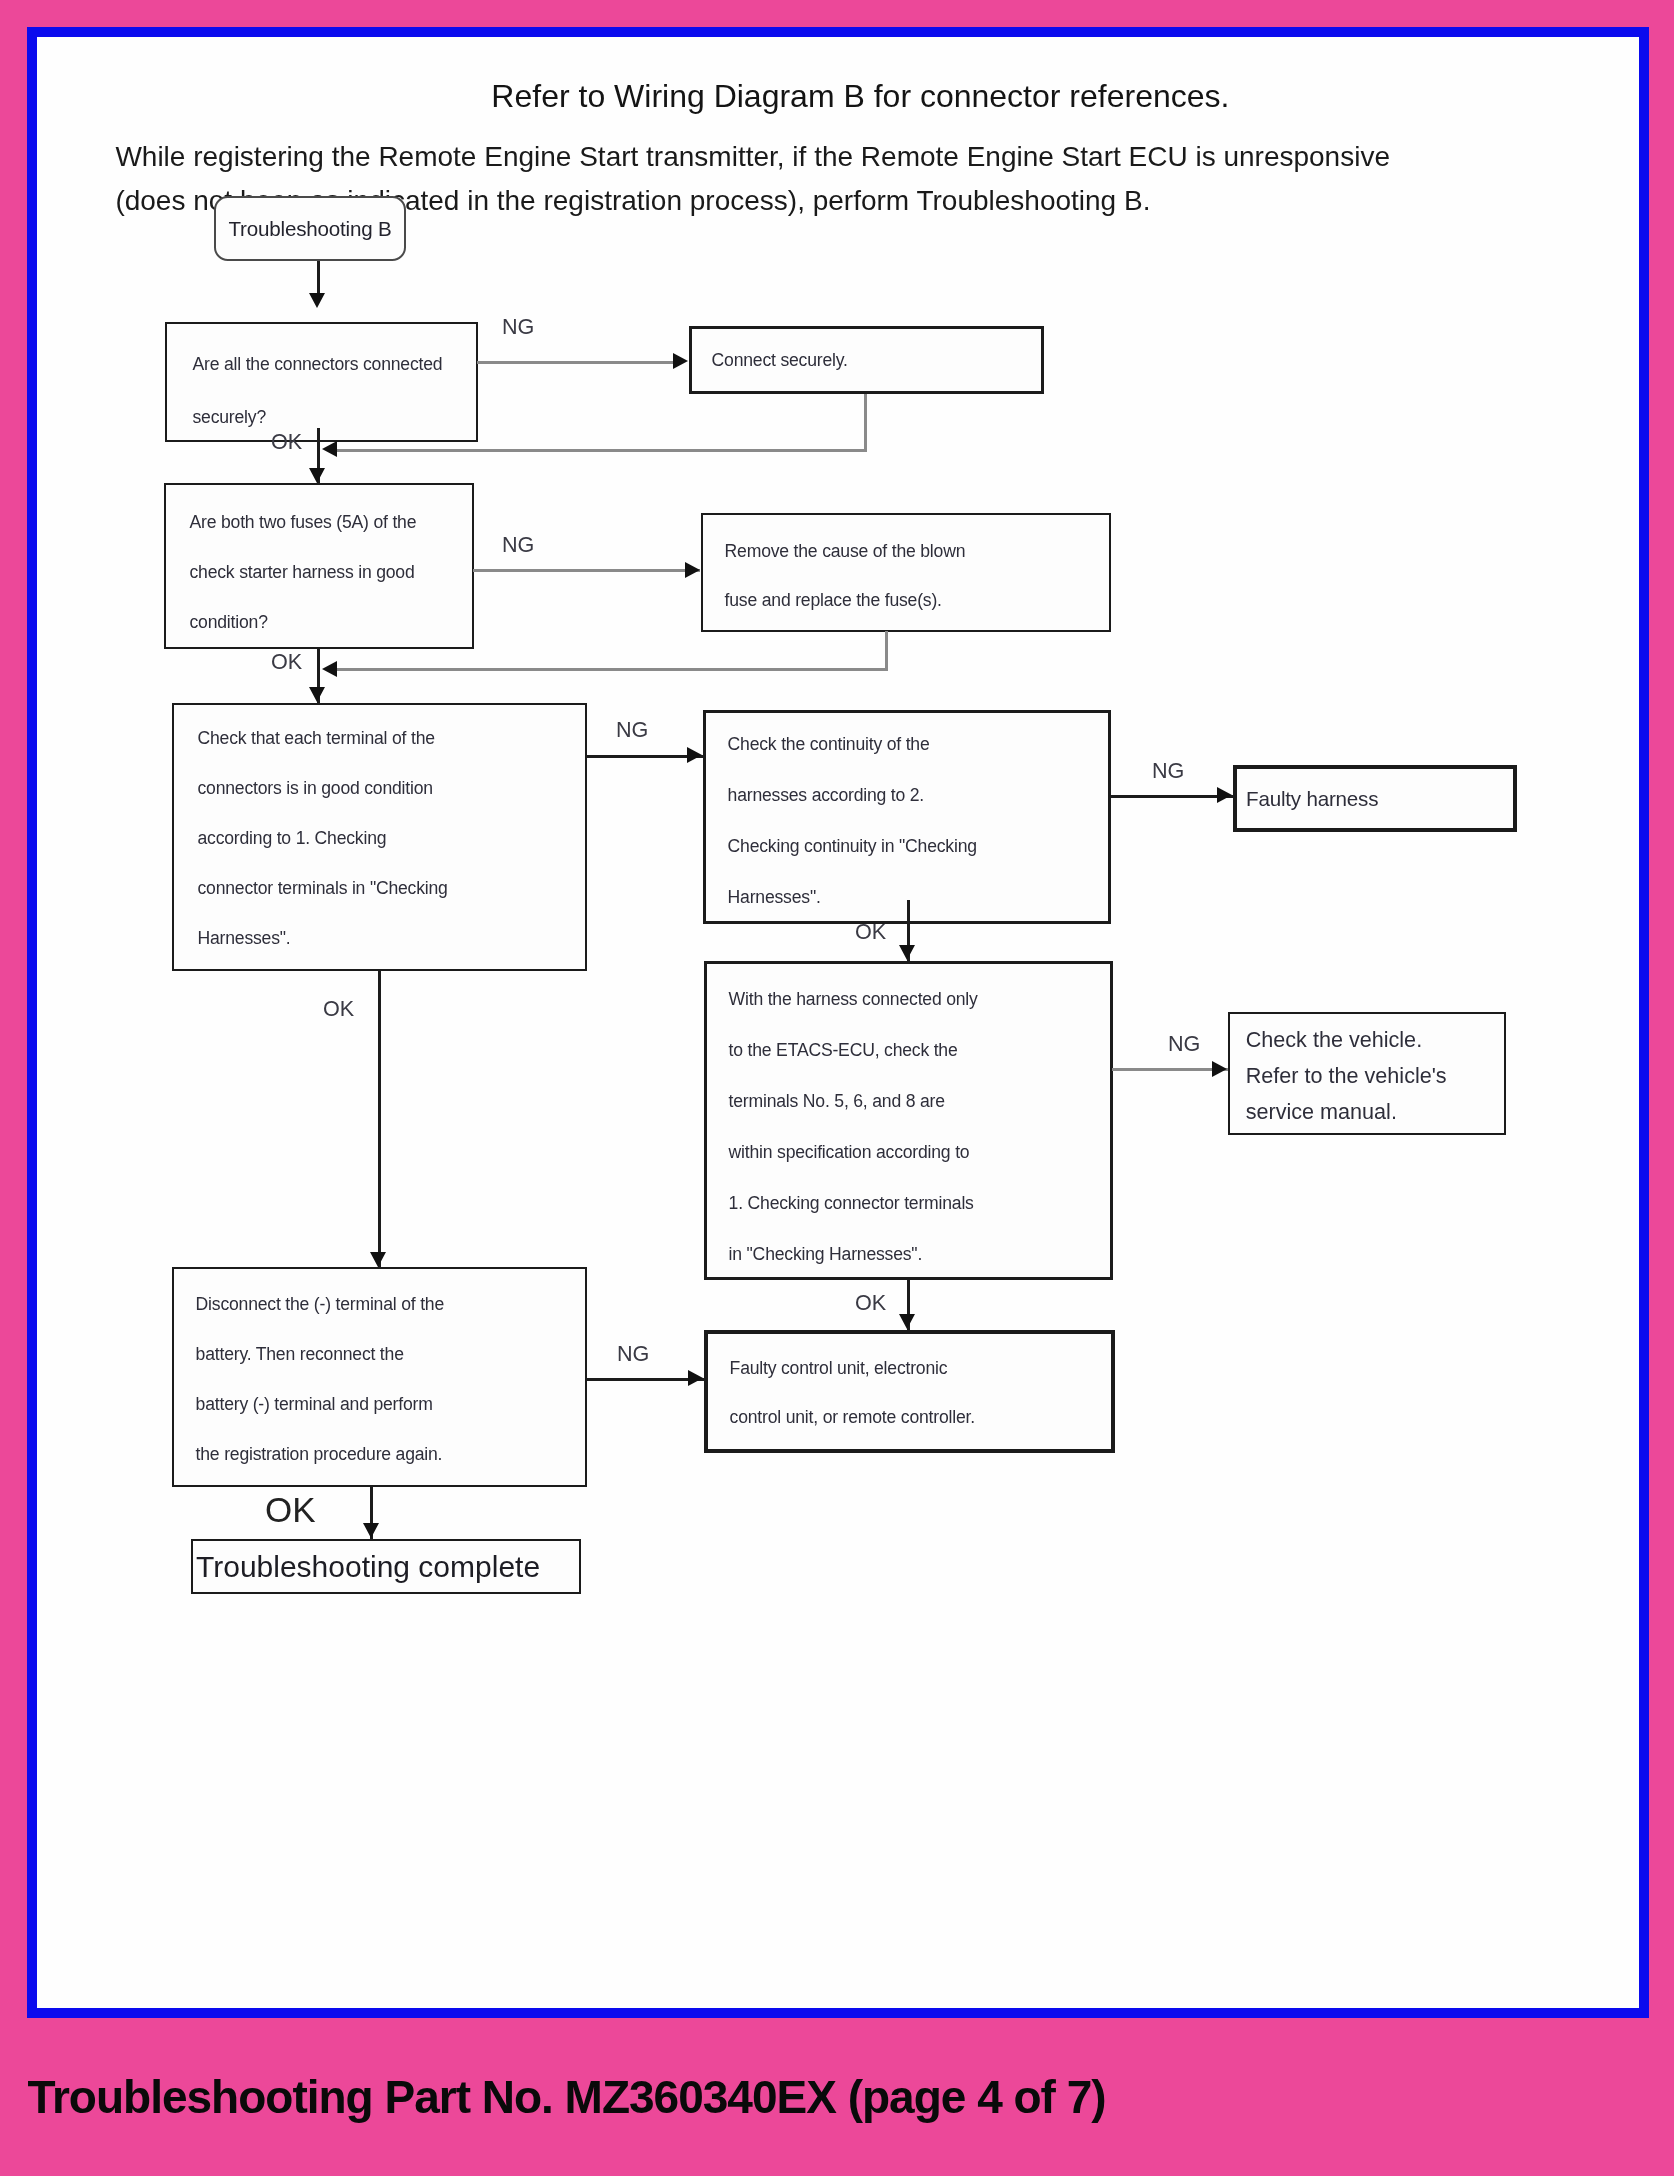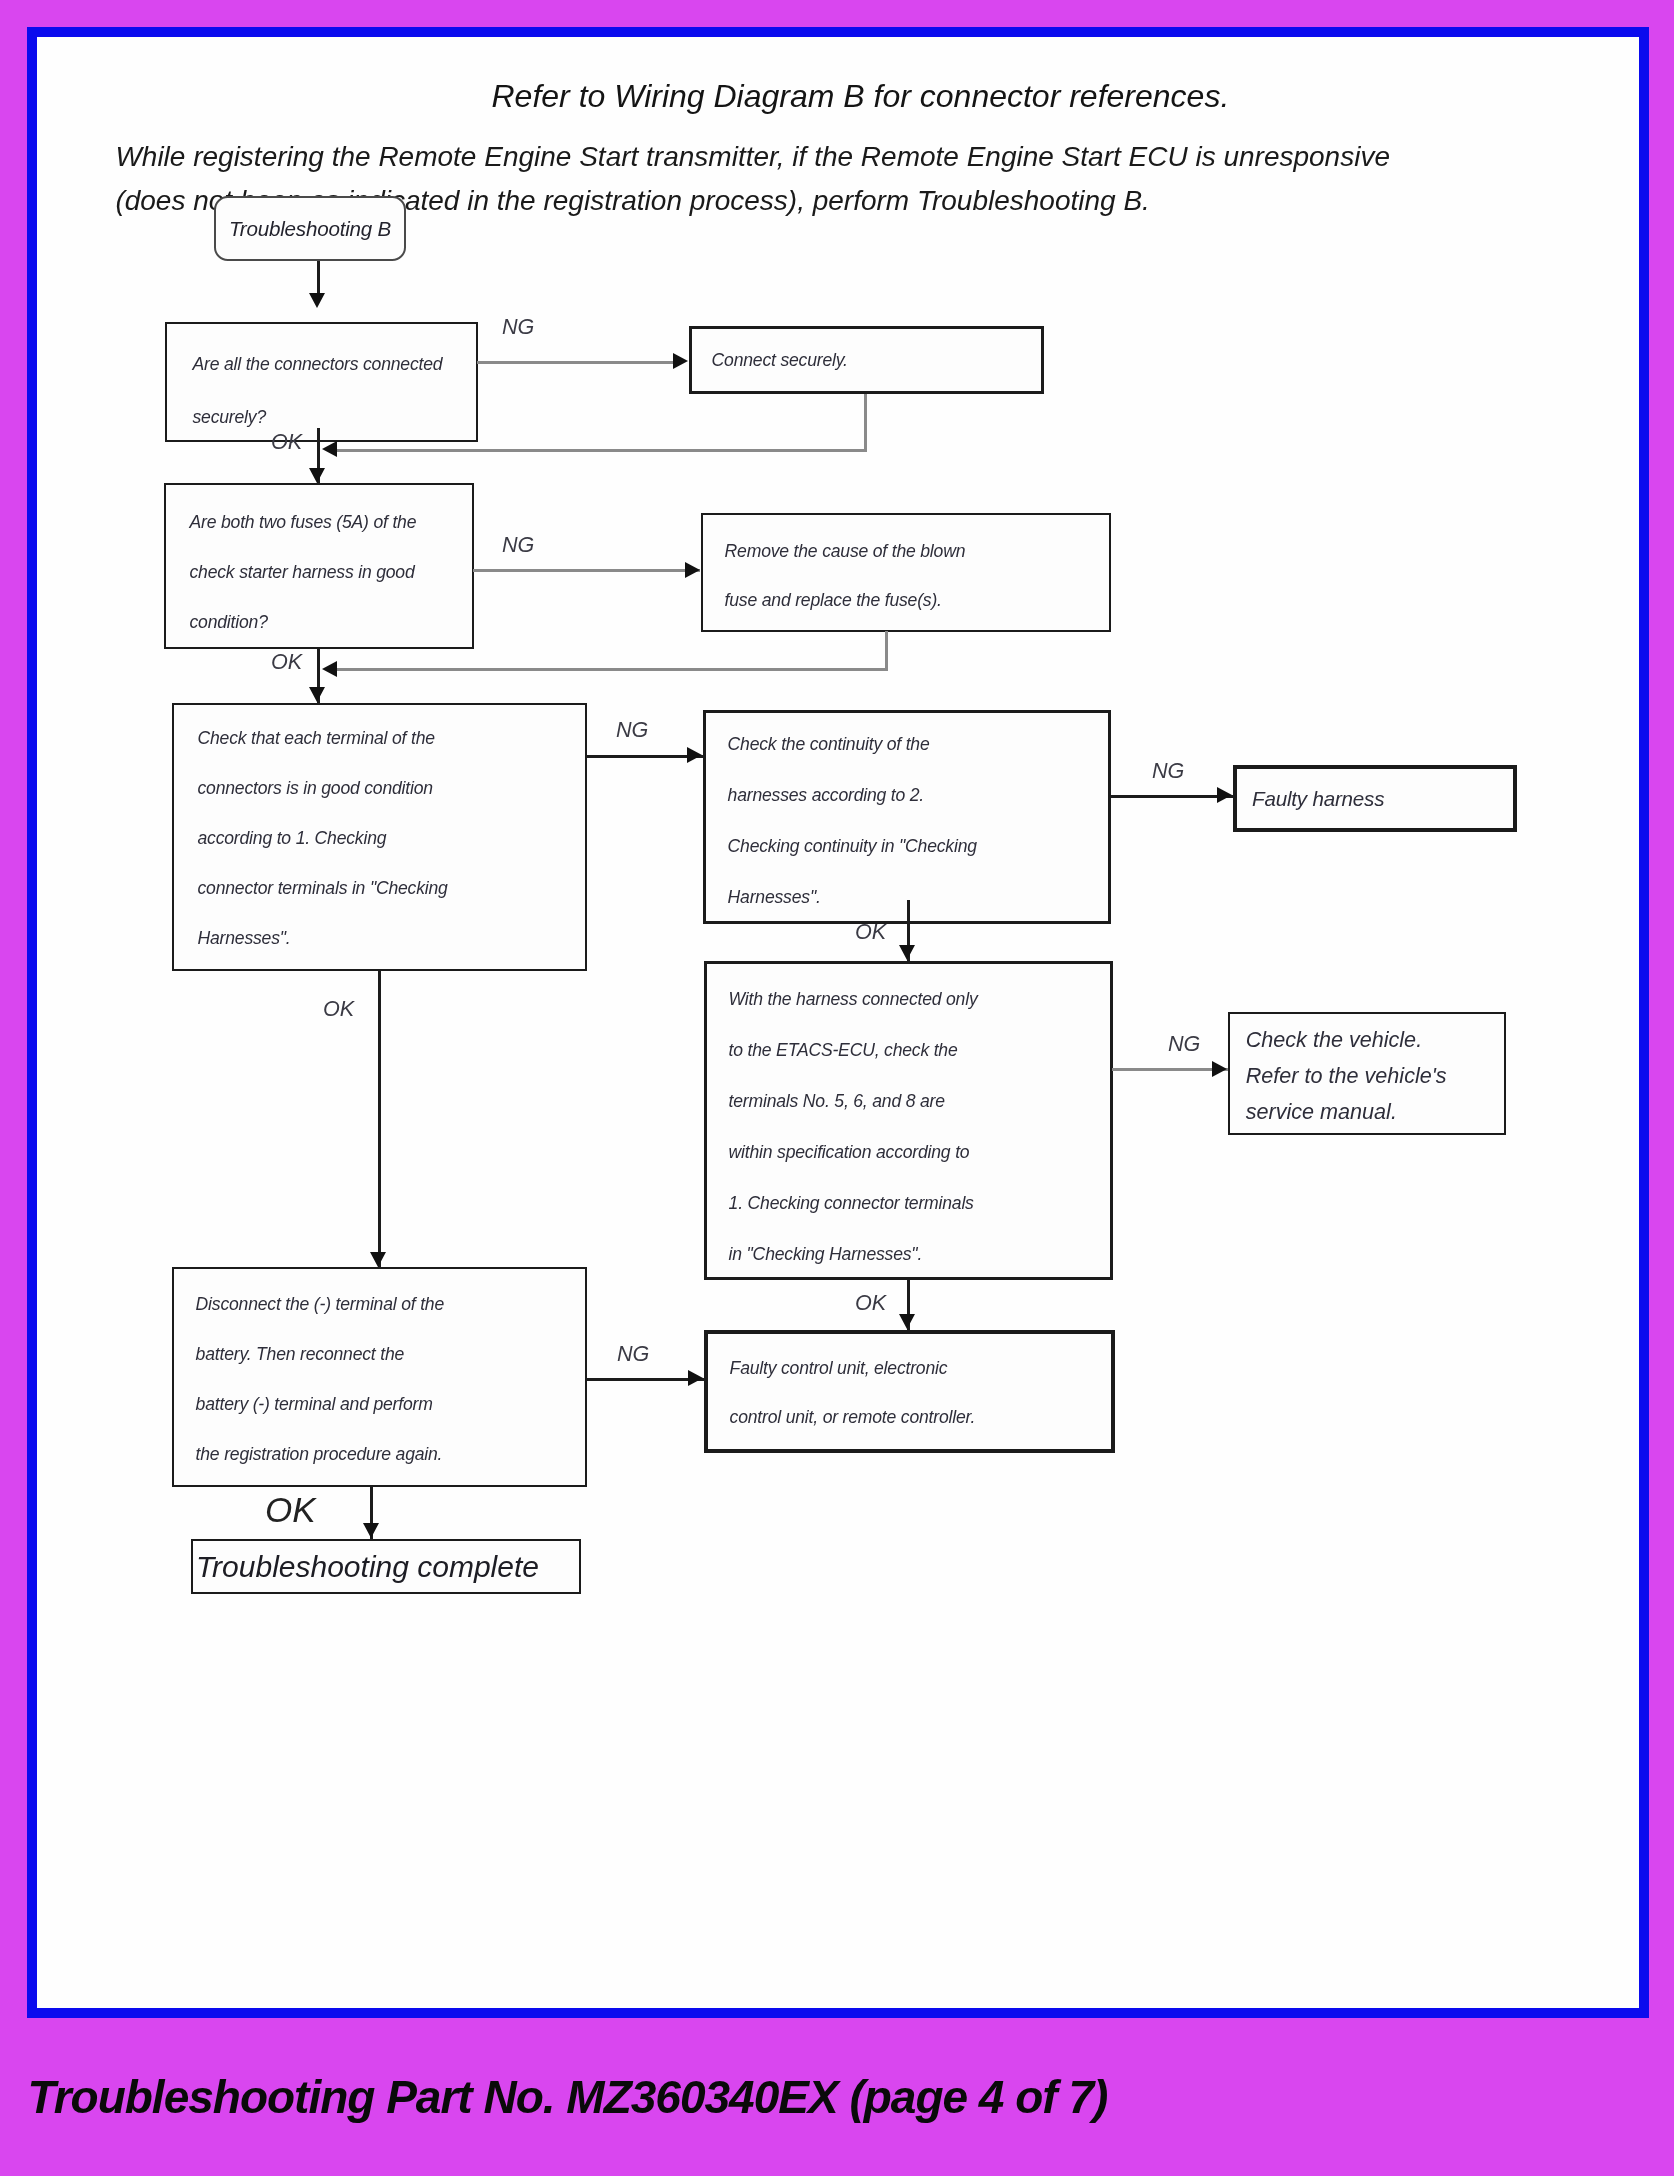--- a/index.html
+++ b/index.html
@@ -1,17 +1,17 @@
 <!DOCTYPE html>
 <html><head>
 <meta charset="utf-8">
 <style>
   html,body{margin:0;padding:0;background:#ffffff;}
-  #stage{position:relative;width:1674px;height:2177px;background:#d946ef;overflow:hidden;
-         font-family:"Liberation Sans","DejaVu Sans",sans-serif;font-style:italic;}
+  #stage{position:relative;width:1674px;height:2177px;background:#ec4899;overflow:hidden;
+         font-family:"Liberation Sans","DejaVu Sans",sans-serif;}
   .frame{position:absolute;left:27.4px;top:26.5px;width:1622px;height:1991px;
          border:10.8px solid #0b0bee;box-sizing:border-box;background:#fefefe;}
   .title{position:absolute;left:39px;top:41px;width:1568px;text-align:center;
          font-size:32px;color:#141414;white-space:pre;}
   .intro{position:absolute;left:78px;top:98px;width:1490px;font-size:28px;line-height:44px;
          color:#1a1a1a;white-space:pre-line;}
   .node{position:absolute;box-sizing:border-box;background:#fdfdfd;border:2.9px solid #1b1b1b;
         color:#2e2e3a;font-size:17.6px;letter-spacing:-0.2px;white-space:pre;}
   .node.b4{border-width:3.9px;}
   .node.b5{border-width:4.9px;}
@@ -64,21 +64,21 @@
 connectors is in good condition
 according to 1. Checking
 connector terminals in "Checking
 Harnesses".</div>
 
     <div class="node b4" style="left:703px;top:686px;width:408px;height:214px;padding:5.9px 5.9px 0 21.6px;line-height:51px;margin-top:24px;">Check the continuity of the
 harnesses according to 2.
 Checking continuity in "Checking
 Harnesses".</div>
 
-    <div class="node b5 flexv" style="left:1233px;top:765px;width:284px;height:67px;padding-left:15px;font-size:20.6px;"><span>Faulty harness</span></div>
+    <div class="node b5 flexv" style="left:1233px;top:765px;width:284px;height:67px;padding-left:9px;font-size:20.6px;"><span>Faulty harness</span></div>
 
     <div class="node b4" style="left:704px;top:961px;width:409px;height:319px;padding:9.8px 5.9px 0 21.6px;line-height:51px;">With the harness connected only
 to the ETACS-ECU, check the
 terminals No. 5, 6, and 8 are
 within specification according to
 1. Checking connector terminals
 in "Checking Harnesses".</div>
 
     <div class="node" style="left:1228px;top:1012px;width:278px;height:123px;padding:7.8px 3.9px 0 15.7px;line-height:36px;font-size:21.6px;letter-spacing:0;">Check the vehicle.
 Refer to the vehicle's

